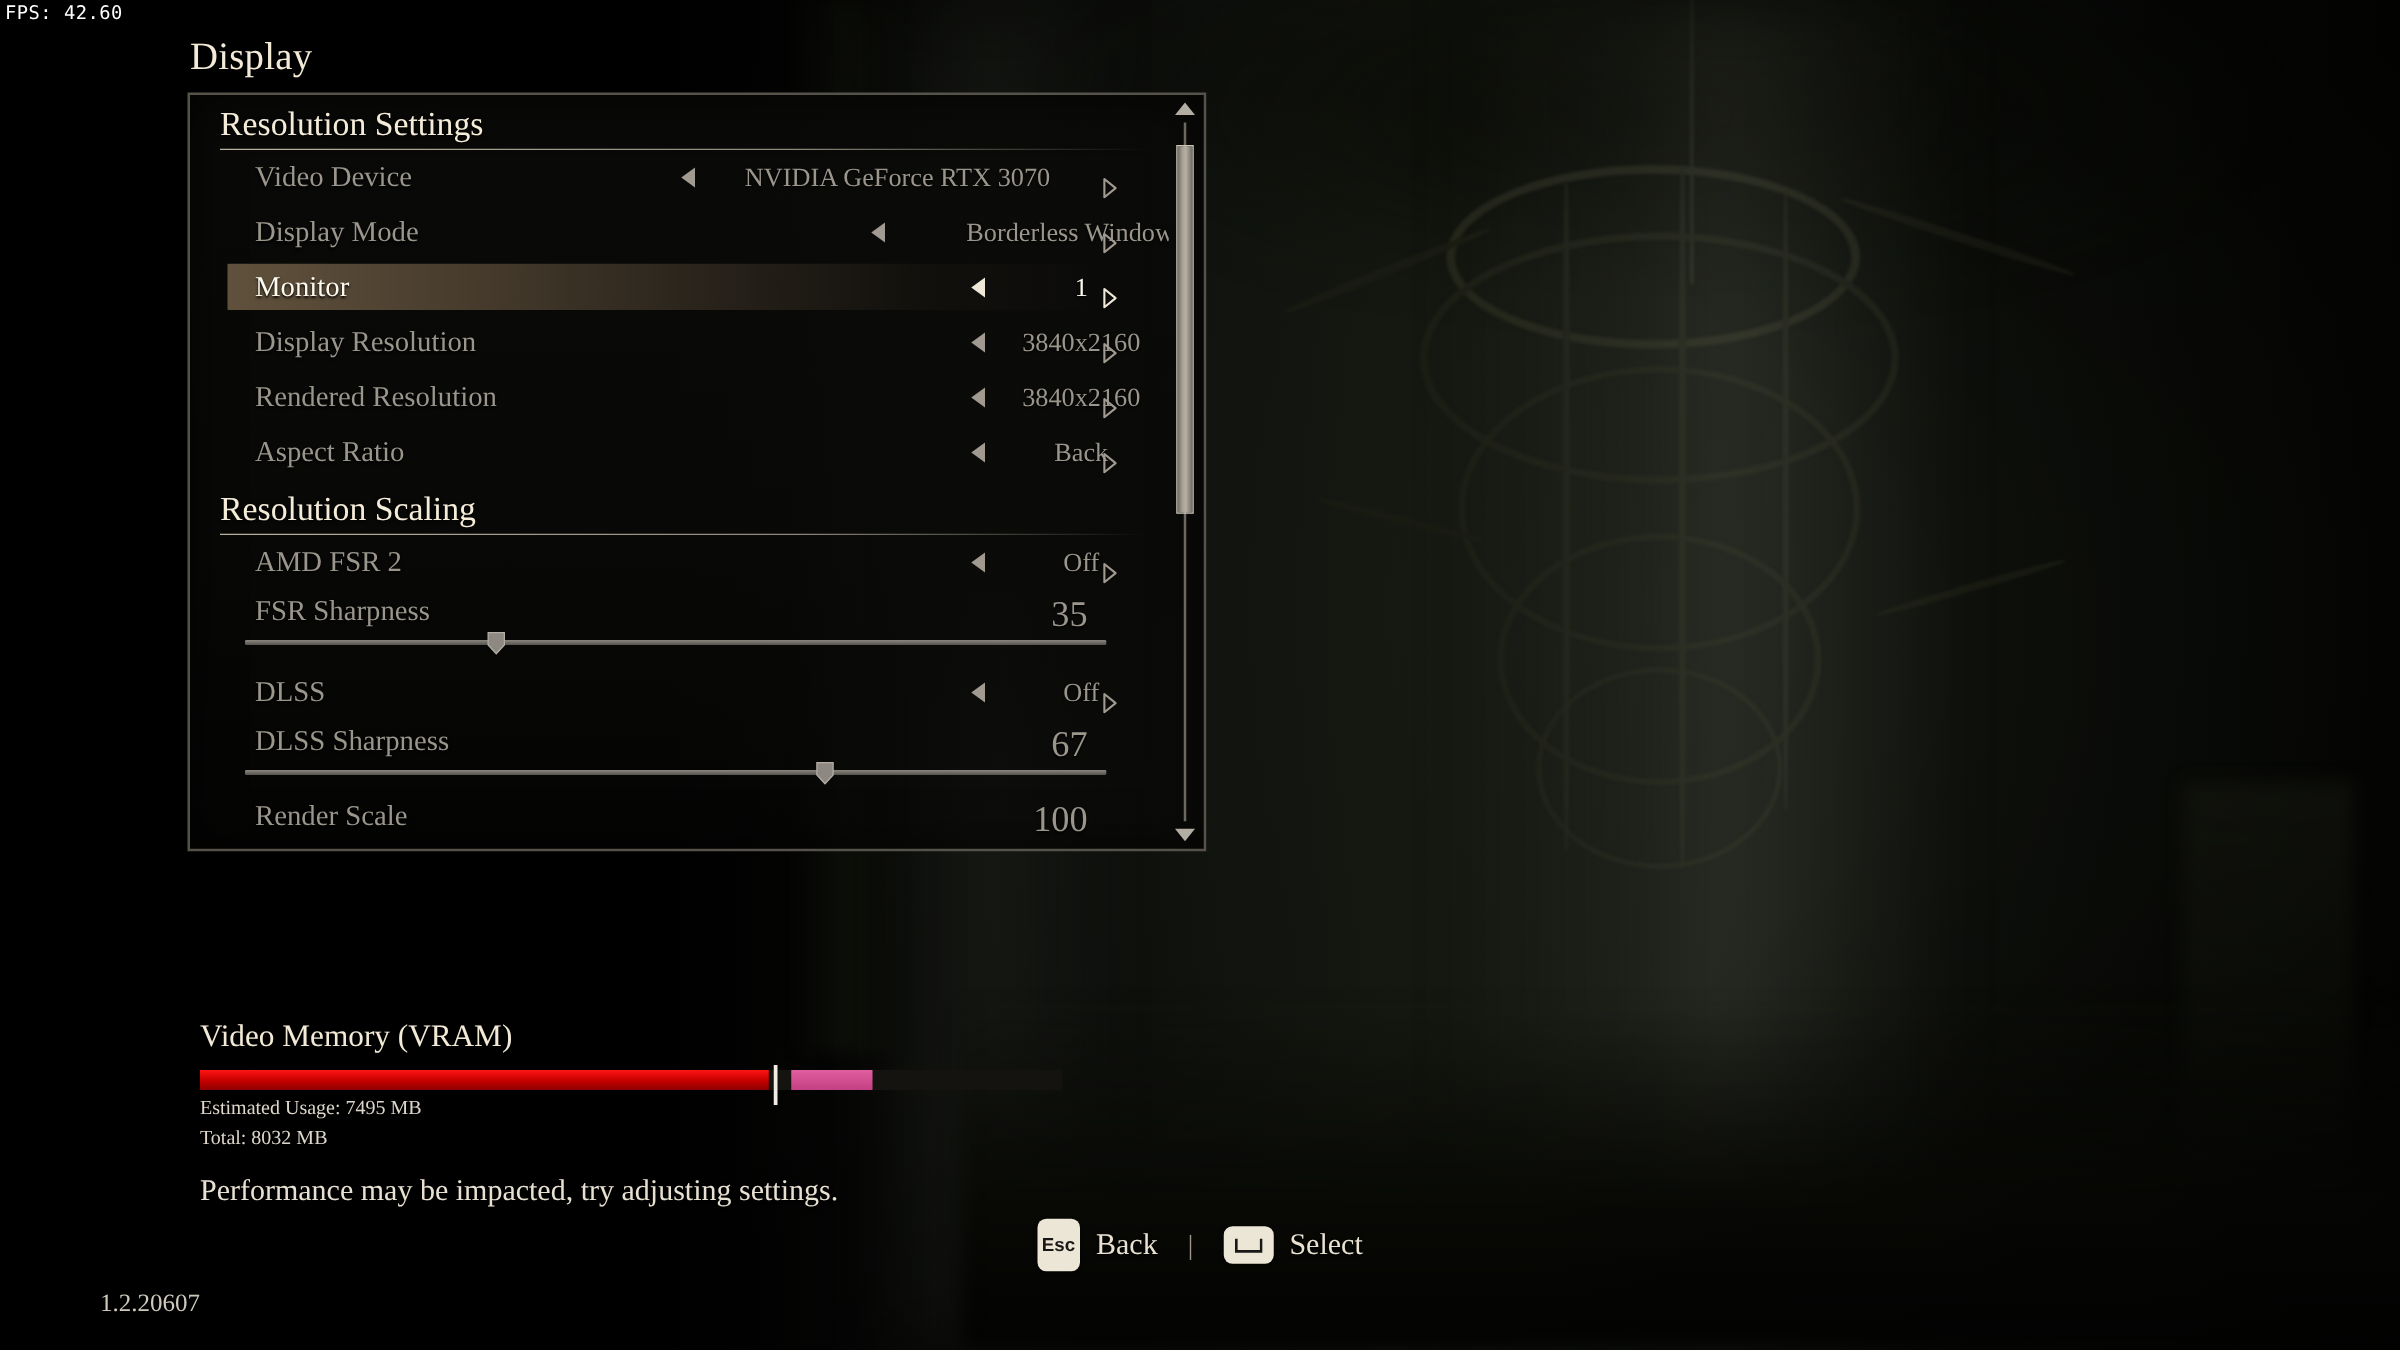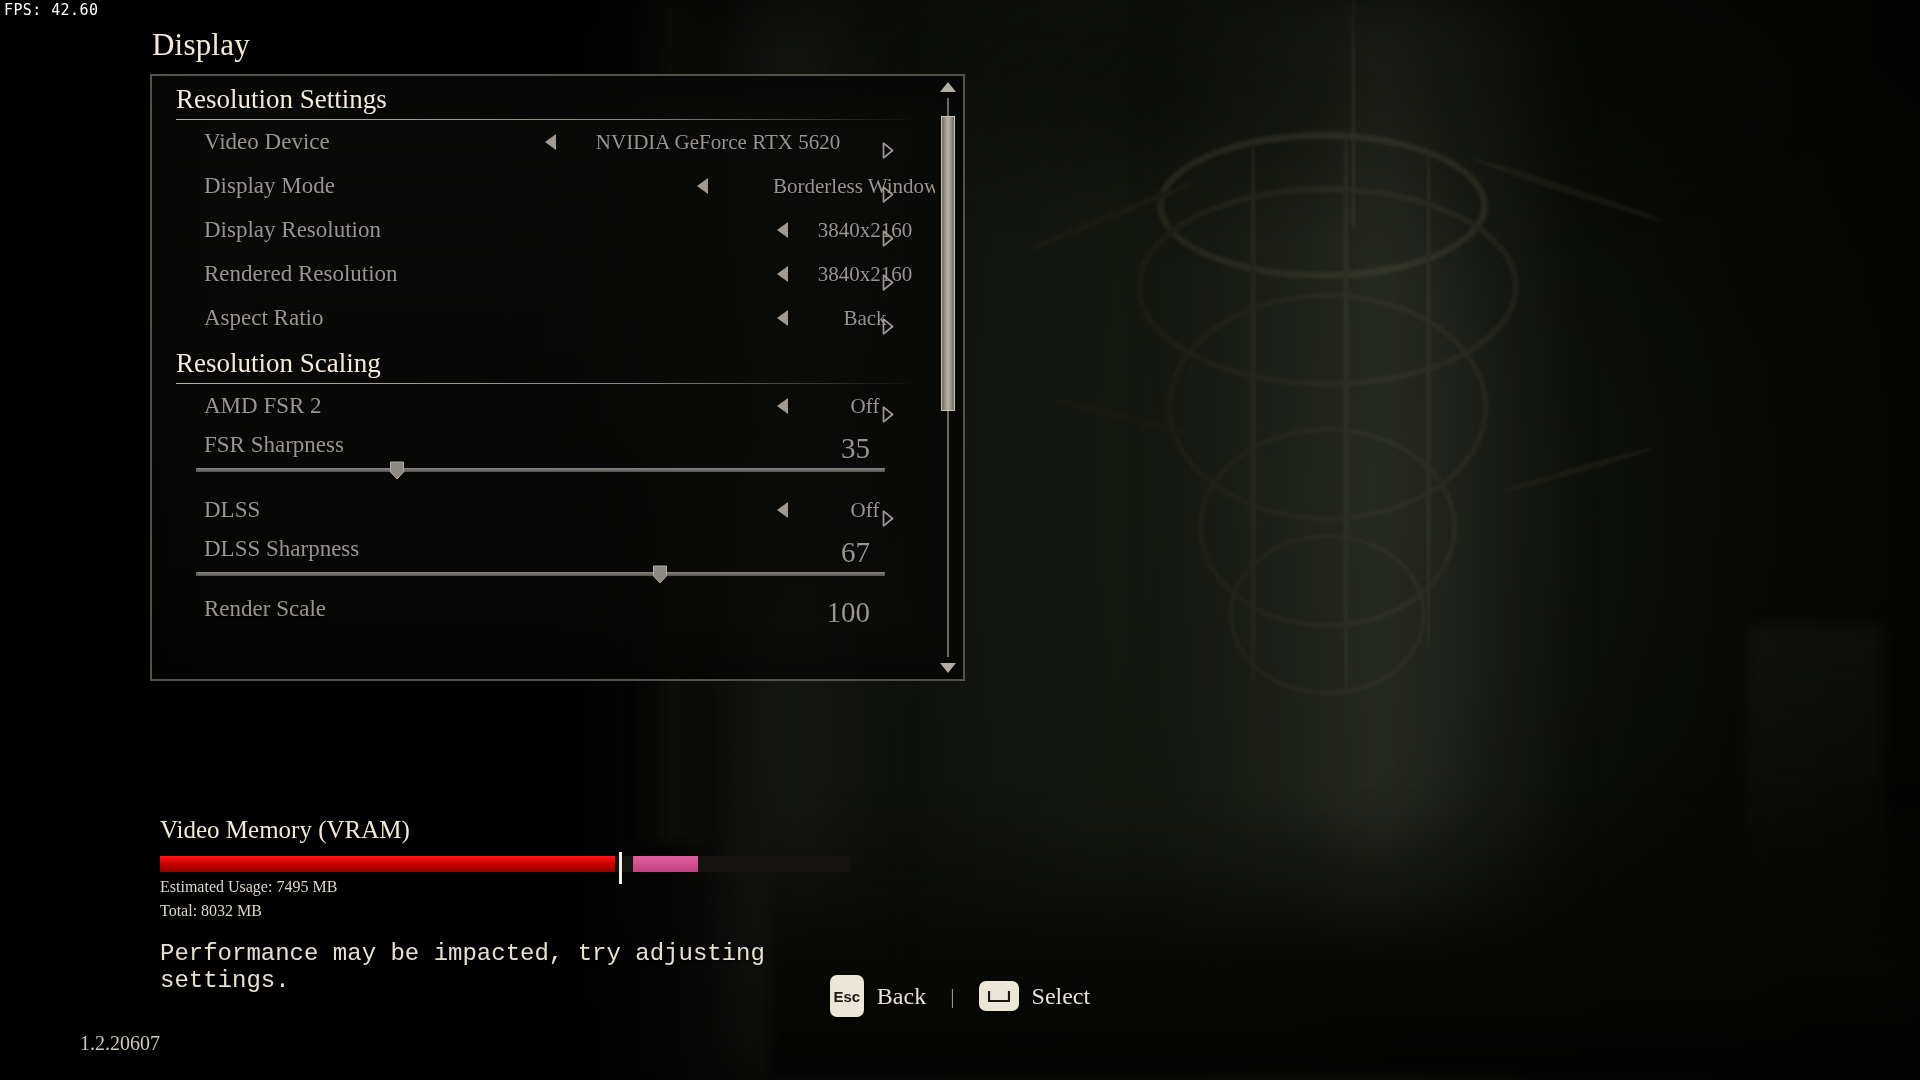--- a/index.html
+++ b/index.html
@@ -228,21 +228,20 @@
     position:absolute; top:-4px; height:32px; width:3px;
     background:#efece4;
   }
   .vstat{
     font-size:16px; color:#ddd7cb; margin-top:6px;
     text-shadow:0 1px 2px #000;
   }
   #vram-warn{
     font-size:24px; color:#e8e1d2; margin-top:20px;
     text-shadow:0 1px 3px #000;
-    font-family:Liberation Mono, monospace;
   }
 
   
   #footer{
     position:absolute; left:0; right:0; top:975px;
     display:flex; justify-content:center; align-items:center; gap:14px;
   }
   .keycap{
     display:inline-flex; align-items:center; justify-content:center;
     background:#ece6d6; color:#191817;
@@ -294,34 +293,45 @@
 
 <div id="page-title">Display</div>
 
 <div id="panel">
   <div id="panel-clip">
     <div id="rows">
         <div class="sec-head">Resolution Settings<div class="rule"></div></div>
         <div class="row">
           <div class="lbl">Video Device</div>
           <div class="arr arr-l" style="left: 393px;"></div>
-          <div class="val" style="left: 566px;">NVIDIA GeForce RTX 5620</div>
+          <div class="val" style="left: 566px;">NVIDIA GeForce RTX 3070</div>
           <div class="arr arr-r" style="left: 730px;">
             <svg width="12" height="17" viewBox="0 0 12 17" aria-hidden="true">
               <path d="M1.5 1.2 L10.5 8.5 L1.5 15.8 Z" fill="none" stroke="#a09a90" stroke-width="1.7" stroke-linejoin="round"></path>
             </svg>
           </div>
         </div>
         <div class="row">
           <div class="lbl">Display Mode</div>
           <div class="arr arr-l" style="left: 545px;"></div>
           <div class="val" style="left: 714px;">Borderless Windowed</div>
           <div class="arr arr-r" style="left: 730px;">
             <svg width="12" height="17" viewBox="0 0 12 17" aria-hidden="true">
               <path d="M1.5 1.2 L10.5 8.5 L1.5 15.8 Z" fill="none" stroke="#a09a90" stroke-width="1.7" stroke-linejoin="round"></path>
+            </svg>
+          </div>
+        </div>
+        <div class="row sel">
+          <div class="hl"></div>
+          <div class="lbl">Monitor</div>
+          <div class="arr arr-l" style="left: 625px;"></div>
+          <div class="val" style="left: 713px;">1</div>
+          <div class="arr arr-r" style="left: 730px;">
+            <svg width="12" height="17" viewBox="0 0 12 17" aria-hidden="true">
+              <path d="M1.5 1.2 L10.5 8.5 L1.5 15.8 Z" fill="none" stroke="#efe7d8" stroke-width="1.7" stroke-linejoin="round"></path>
             </svg>
           </div>
         </div>
         <div class="row">
           <div class="lbl">Display Resolution</div>
           <div class="arr arr-l" style="left: 625px;"></div>
           <div class="val" style="left: 713px;">3840x2160</div>
           <div class="arr arr-r" style="left: 730px;">
             <svg width="12" height="17" viewBox="0 0 12 17" aria-hidden="true">
               <path d="M1.5 1.2 L10.5 8.5 L1.5 15.8 Z" fill="none" stroke="#a09a90" stroke-width="1.7" stroke-linejoin="round"></path>

